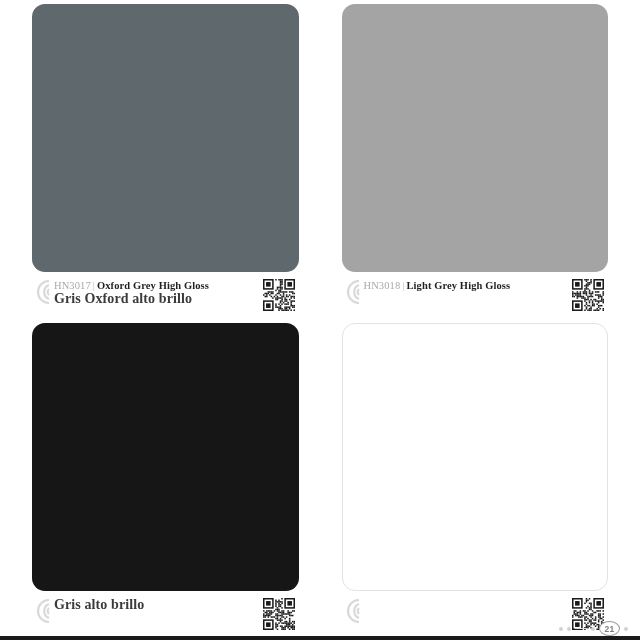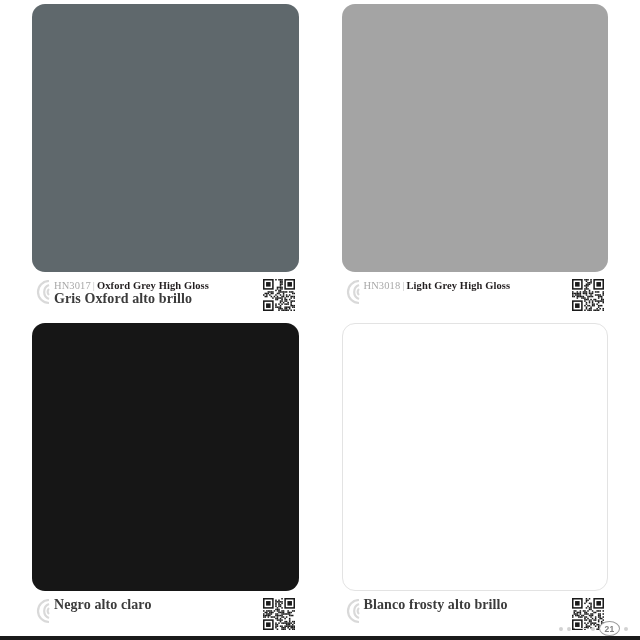--- a/index.html
+++ b/index.html
@@ -501,21 +501,21 @@
       <div class="label-block">
         <span class="gloss-icon">
           <svg width="19" height="25" viewBox="0 0 19 25">
             <g fill="none" stroke="#d9d9d9" stroke-width="2.2">
               <path d="M17 1 A 11 11 0 0 0 17 23"></path>
               <path d="M17 5 A 7.5 7.5 0 0 0 17 19"></path>
               <path d="M17 9 A 4 4 0 0 0 17 15"></path>
             </g>
           </svg>
         </span>
-        <span class="name-es">Negro alto claro</span>
+        <span class="name-es">Gris alto brillo</span>
         <span class="qr">
             <svg width="32" height="32" viewBox="0 0 32 32">
               <rect width="32" height="32" fill="#fff"></rect>
               <rect x="18.285714285714285" y="0" width="1.5238095238095237" height="1.5238095238095237" fill="#1a1a1a"></rect>
               <rect x="12.19047619047619" y="1.5238095238095237" width="1.5238095238095237" height="1.5238095238095237" fill="#1a1a1a"></rect>
               <rect x="15.238095238095237" y="1.5238095238095237" width="1.5238095238095237" height="1.5238095238095237" fill="#1a1a1a"></rect>
               <rect x="12.19047619047619" y="3.0476190476190474" width="1.5238095238095237" height="1.5238095238095237" fill="#1a1a1a"></rect>
               <rect x="13.714285714285714" y="3.0476190476190474" width="1.5238095238095237" height="1.5238095238095237" fill="#1a1a1a"></rect>
               <rect x="15.238095238095237" y="3.0476190476190474" width="1.5238095238095237" height="1.5238095238095237" fill="#1a1a1a"></rect>
               <rect x="16.76190476190476" y="3.0476190476190474" width="1.5238095238095237" height="1.5238095238095237" fill="#1a1a1a"></rect>
@@ -672,21 +672,20 @@
       <div class="label-block">
         <span class="gloss-icon">
           <svg width="19" height="25" viewBox="0 0 19 25">
             <g fill="none" stroke="#d9d9d9" stroke-width="2.2">
               <path d="M17 1 A 11 11 0 0 0 17 23"></path>
               <path d="M17 5 A 7.5 7.5 0 0 0 17 19"></path>
               <path d="M17 9 A 4 4 0 0 0 17 15"></path>
             </g>
           </svg>
         </span>
-        <span class="name-es">Blanco frosty alto brillo</span>
         <span class="qr">
             <svg width="32" height="32" viewBox="0 0 32 32">
               <rect width="32" height="32" fill="#fff"></rect>
               <rect x="13.714285714285714" y="0" width="1.5238095238095237" height="1.5238095238095237" fill="#1a1a1a"></rect>
               <rect x="16.76190476190476" y="0" width="1.5238095238095237" height="1.5238095238095237" fill="#1a1a1a"></rect>
               <rect x="13.714285714285714" y="1.5238095238095237" width="1.5238095238095237" height="1.5238095238095237" fill="#1a1a1a"></rect>
               <rect x="15.238095238095237" y="1.5238095238095237" width="1.5238095238095237" height="1.5238095238095237" fill="#1a1a1a"></rect>
               <rect x="13.714285714285714" y="3.0476190476190474" width="1.5238095238095237" height="1.5238095238095237" fill="#1a1a1a"></rect>
               <rect x="12.19047619047619" y="4.571428571428571" width="1.5238095238095237" height="1.5238095238095237" fill="#1a1a1a"></rect>
               <rect x="16.76190476190476" y="4.571428571428571" width="1.5238095238095237" height="1.5238095238095237" fill="#1a1a1a"></rect>

